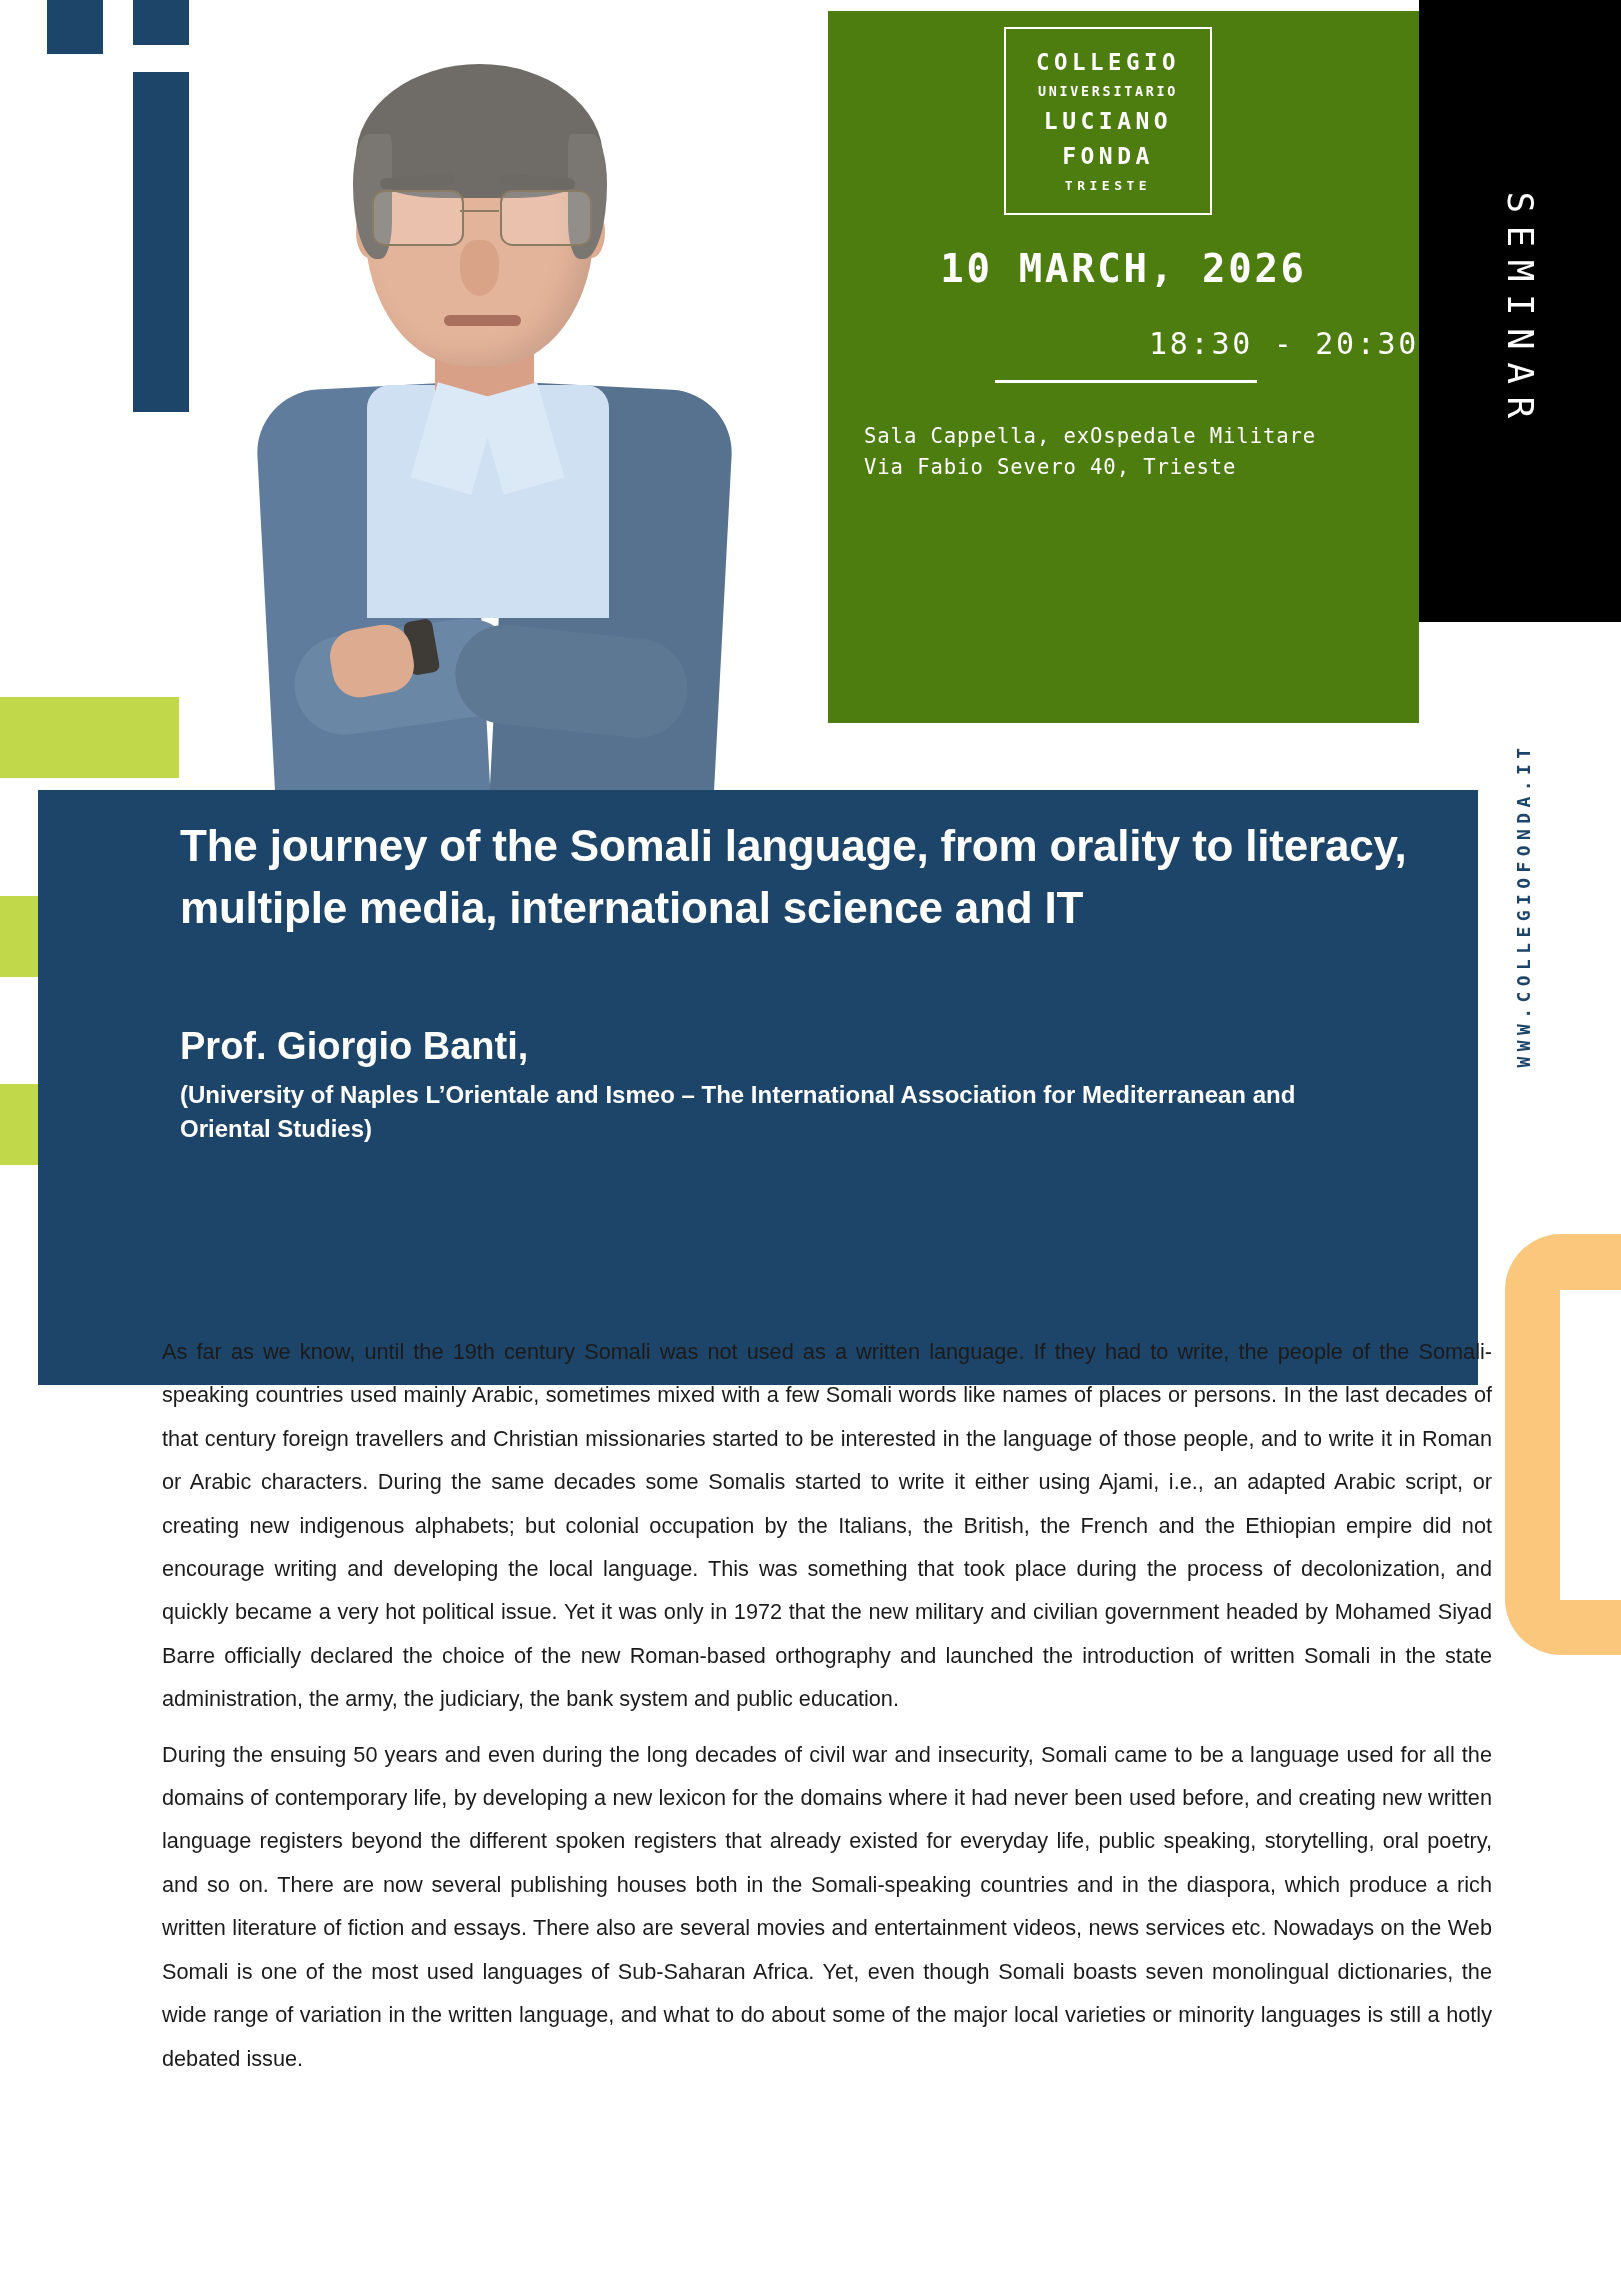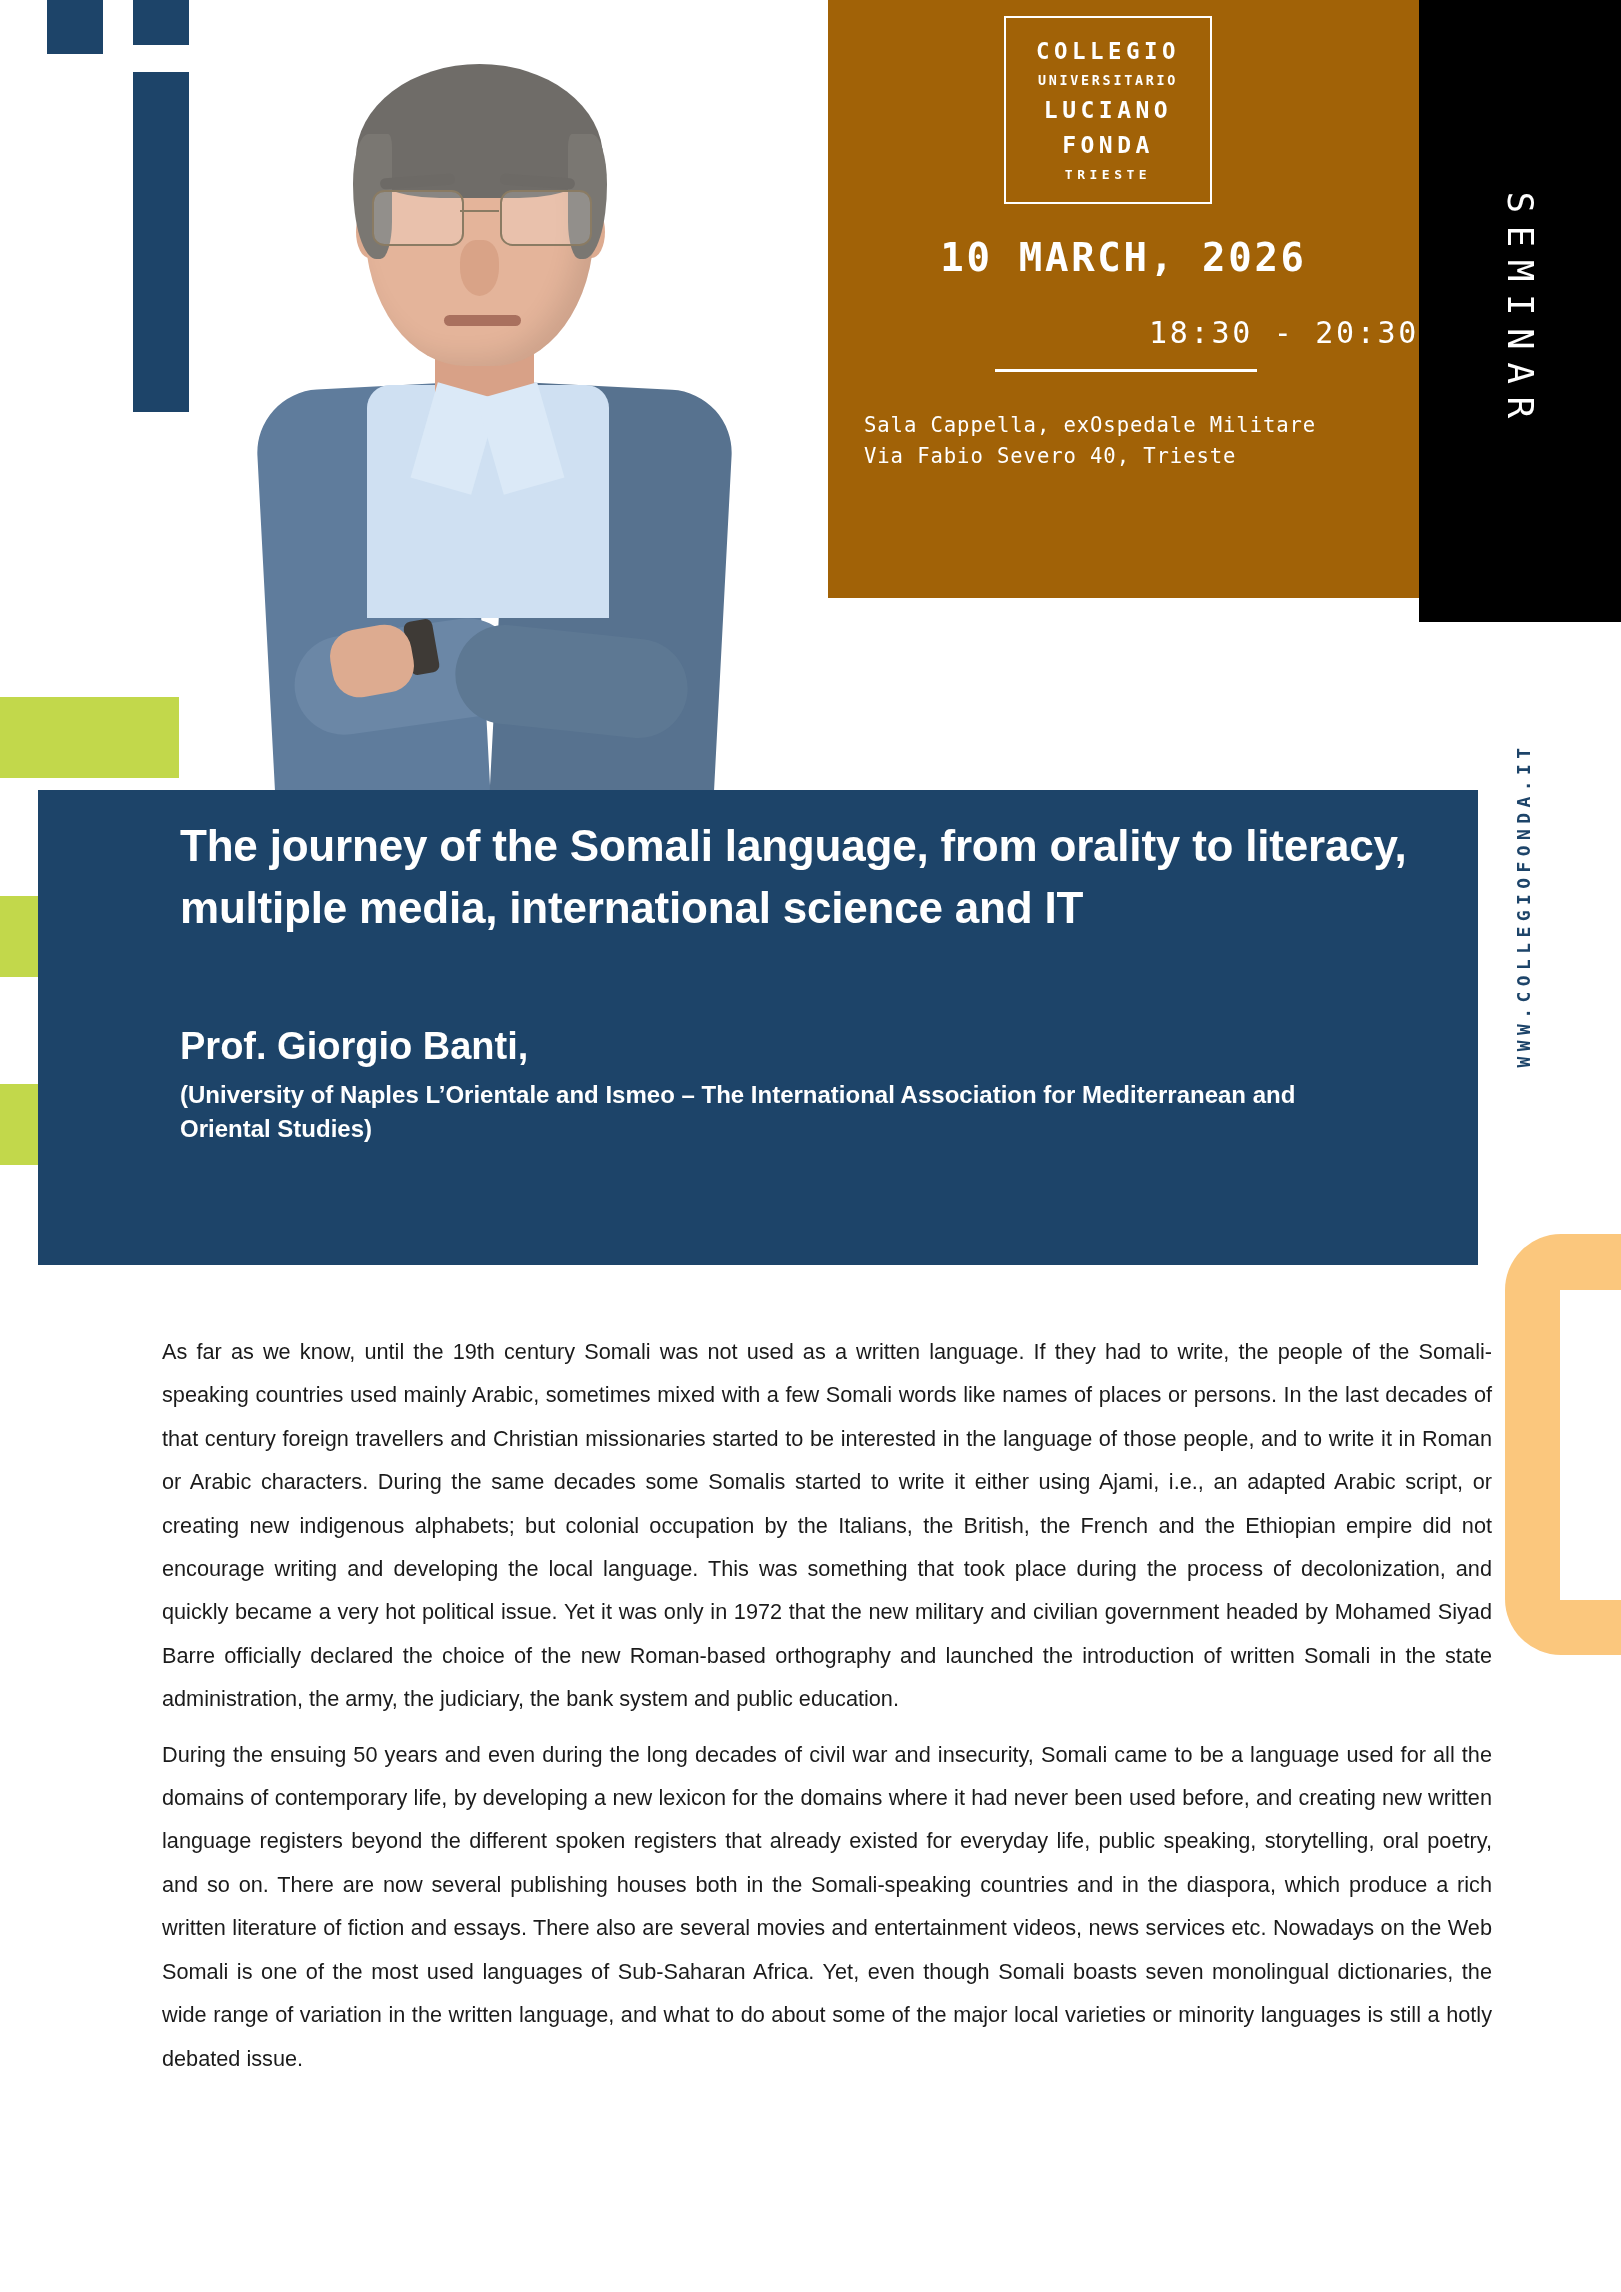--- a/index.html
+++ b/index.html
@@ -243,23 +243,23 @@
     left: 176px; top: 620px;
     width: 29px; height: 54px;
     background: #3e3a36;
     border-radius: 7.2px;
     transform: rotate(-10deg);
   }
 
   
   .green-box {
     position: absolute;
-    left: 828px; top: 0px;
-    width: 591px; height: 598px;
-    background: #a16207;
+    left: 828px; top: 11px;
+    width: 591px; height: 712px;
+    background: #4d7c0f;
   }
   .logo-frame {
     position: absolute;
     left: 176px; top: 16px;
     width: 208px; height: 188px;
     border: 2.7px solid #ffffff;
     box-sizing: border-box;
     display: flex;
     flex-direction: column;
     align-items: center;
@@ -348,21 +348,21 @@
     font-family: "DejaVu Sans Mono", monospace;
     font-size: 18px;
     letter-spacing: 5.4px;
     font-weight: bold;
   }
 
   
   .title-block {
     position: absolute;
     left: 38px; top: 790px;
-    width: 1440px; height: 475px;
+    width: 1440px; height: 595px;
     background: #1d4469;
   }
   .title-text {
     position: absolute;
     left: 142px; top: 25px;
     width: 1245px;
     color: #ffffff;
     font-size: 44px;
     font-weight: bold;
     line-height: 1.42;

